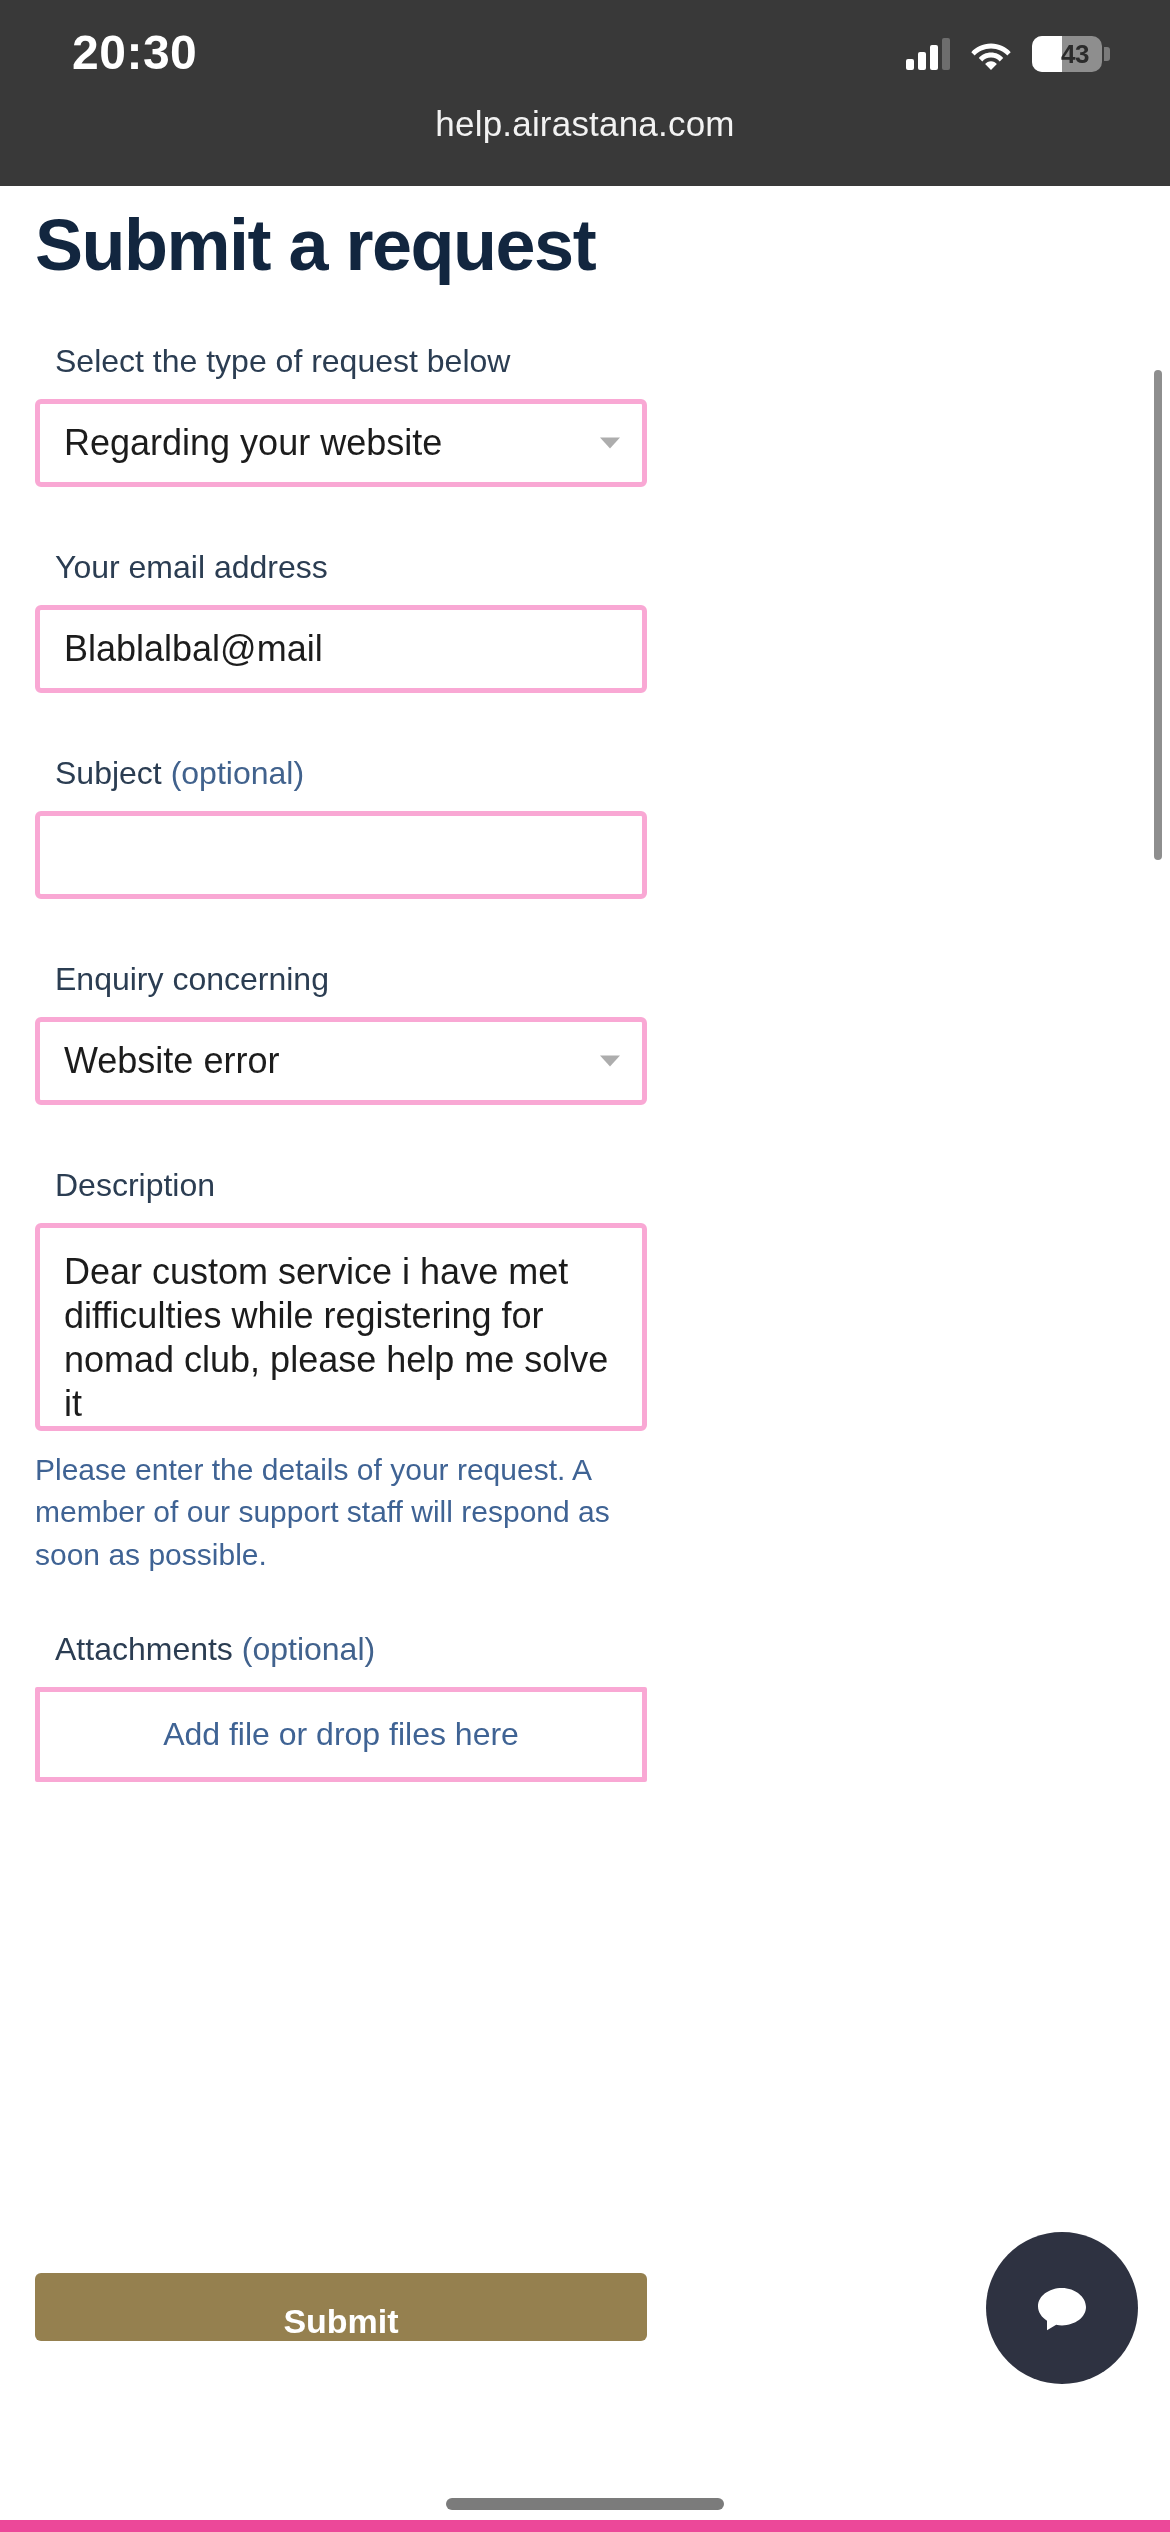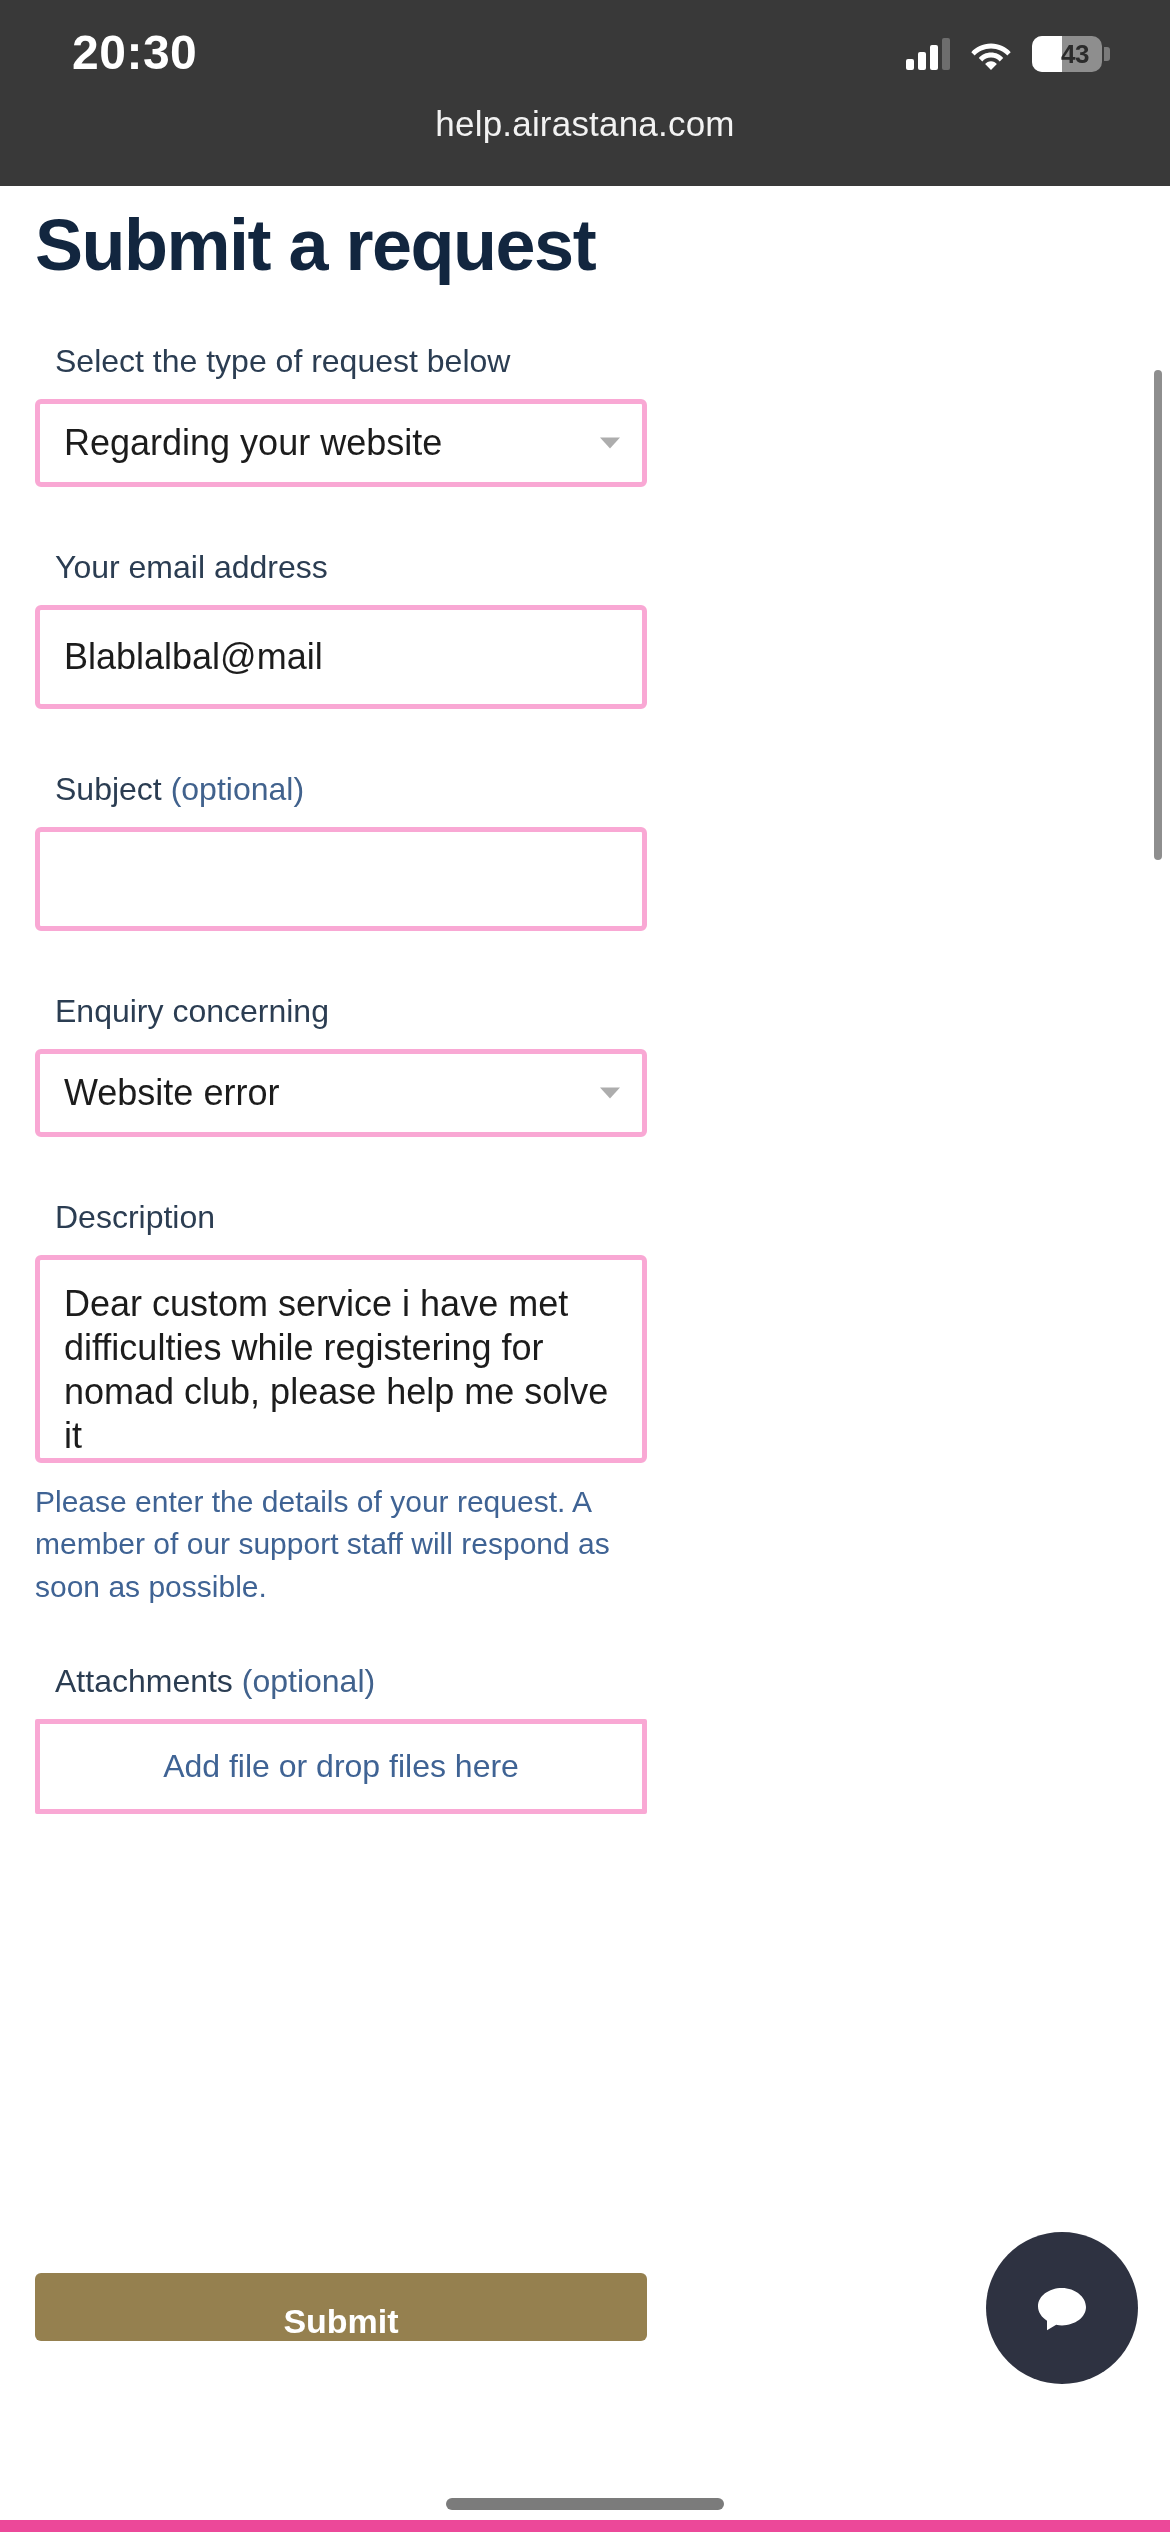--- a/index.html
+++ b/index.html
@@ -167,21 +167,21 @@
     width: 612px;
     border: 5px solid #f9a8d4;
     border-radius: 6px;
     background: #ffffff;
     display: flex;
     align-items: center;
     position: relative;
   }
 
   .control.select { height: 88px; padding: 0 24px; }
-  .control.text   { height: 104px; padding: 0 24px; }
+  .control.text   { height: 88px; padding: 0 24px; }
   .control.area   { height: 208px; padding: 22px 24px; align-items: flex-start; }
   .control.drop   { height: 95px; justify-content: center; border-radius: 2px; }
 
   .control-value {
     color: #1c1c1c;
     font-size: 36px;
     font-weight: 400;
     line-height: 1.22;
   }
 

